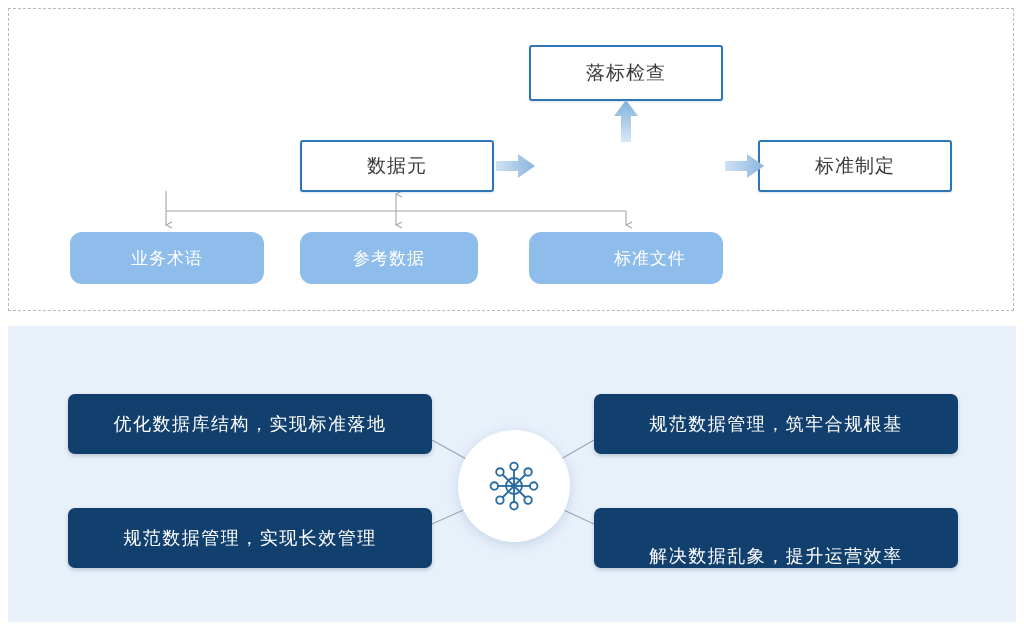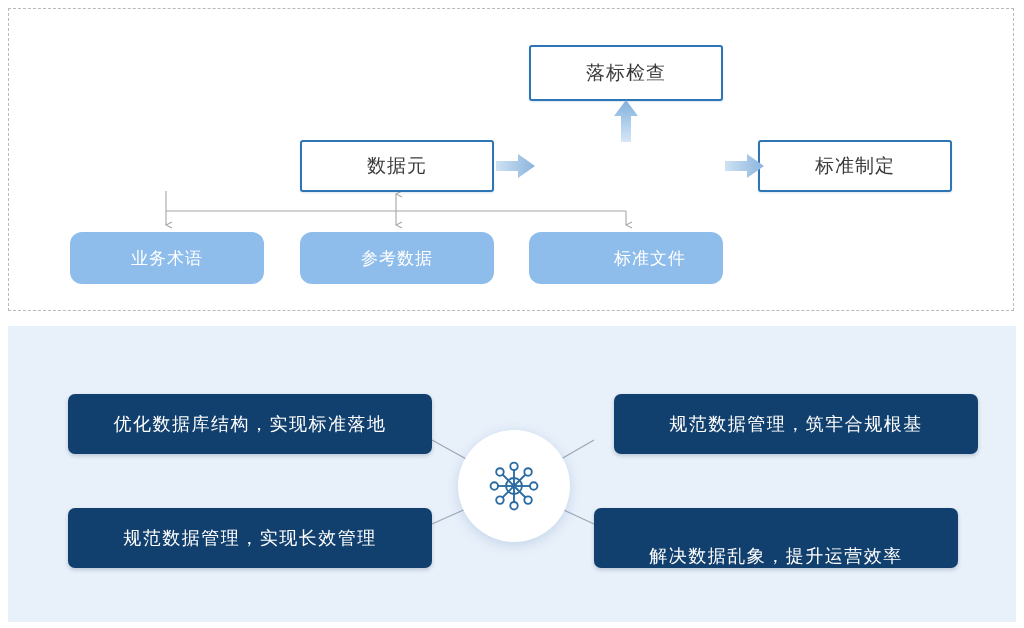--- a/index.html
+++ b/index.html
@@ -188,21 +188,21 @@
     </svg>
 
     <svg class="arrow-up" style="left:604px; top:90px;" viewBox="0 0 26 44" xmlns="http://www.w3.org/2000/svg">
       <path d="M8,43 L8,17 L1,17 L13,1 L25,17 L18,17 L18,43 Z" fill="url(#gradUp)"></path>
     </svg>
 
     <div class="tag-box" style="left:61px; top:223px; width:194px; height:52px;">
       <span>业务术语</span>
     </div>
 
-    <div class="tag-box" style="left:291px; top:223px; width:194px; height:52px;">
+    <div class="tag-box" style="left:291px; top:223px; width:178px; height:52px;">
       <span>参考数据</span>
     </div>
 
     <div class="tag-box" style="left:520px; top:223px; width:194px; height:52px;padding-left:48px;">
       <span>标准文件</span>
     </div>
   </div>
 
   <div id="bottom-panel"></div>
 
@@ -210,21 +210,21 @@
     <line x1="432" y1="440" x2="486" y2="470" stroke="#9aa6b4" stroke-width="1.1"></line>
     <line x1="594" y1="440" x2="542" y2="470" stroke="#9aa6b4" stroke-width="1.1"></line>
     <line x1="432" y1="524" x2="486" y2="500" stroke="#9aa6b4" stroke-width="1.1"></line>
     <line x1="594" y1="524" x2="542" y2="500" stroke="#9aa6b4" stroke-width="1.1"></line>
   </svg>
 
   <div class="pill" style="left:68px; top:394px; width:364px; height:60px; z-index:2;">
     <span>优化数据库结构，实现标准落地</span>
   </div>
 
-  <div class="pill" style="left:594px; top:394px; width:364px; height:60px; z-index:2;margin-left:20px;">
+  <div class="pill" style="left:594px; top:394px; width:364px; height:60px; z-index:2;">
     <span>规范数据管理，筑牢合规根基</span>
   </div>
 
   <div class="pill" style="left:68px; top:508px; width:364px; height:60px; z-index:2;">
     <span>规范数据管理，实现长效管理</span>
   </div>
 
   <div class="pill" style="left:594px; top:508px; width:364px; height:60px; z-index:2;align-items:flex-end;">
     <span>解决数据乱象，提升运营效率</span>
   </div>

